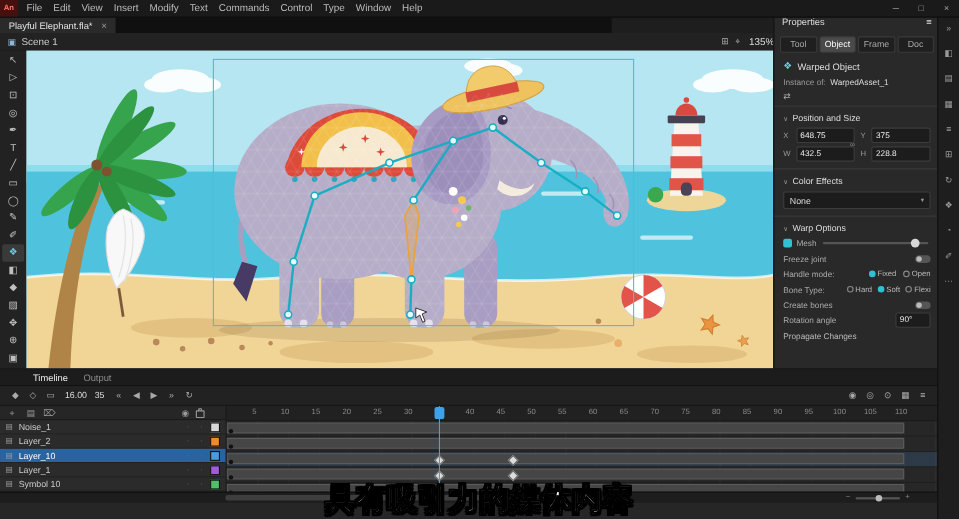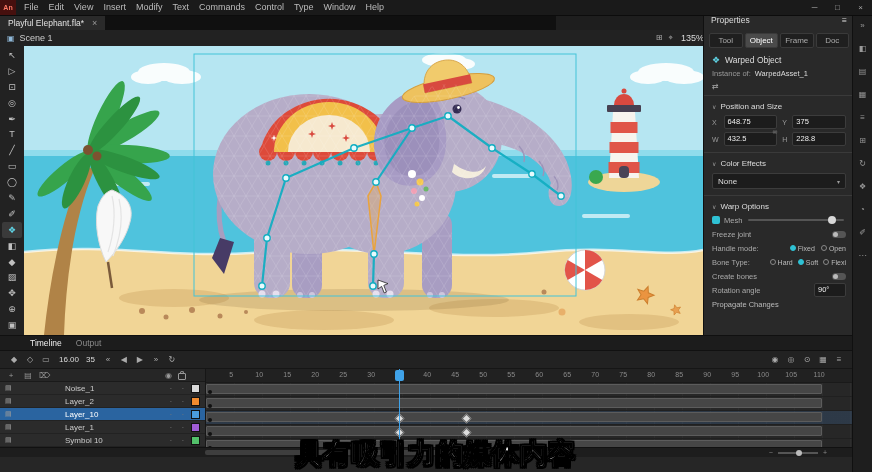--- a/index.html
+++ b/index.html
@@ -83,21 +83,21 @@
   .tl-ticon{width:12px;text-align:center;font-size:8px;}
   .tl-readout{font-size:8px;color:#ddd;}
   .tl-body{display:flex;height:78px;}
   .tl-left{width:205px;border-right:1px solid #161616;display:flex;flex-direction:column;background:#262626;}
   .tl-layerhead{height:13px;display:flex;align-items:center;padding:0 5px;gap:6px;border-bottom:1px solid #1a1a1a;color:#999;font-size:8px;}
   .lock-icon{width:6px;height:5px;border:1px solid #999;border-radius:1px;position:relative;margin-top:2px;}
   .lock-icon::before{content:"";position:absolute;top:-3px;left:1px;width:2px;height:2px;border:1px solid #999;border-bottom:none;border-radius:2px 2px 0 0;}
   .layer-row{height:13px;display:flex;align-items:center;gap:4px;padding:0 5px;font-size:8px;color:#ccc;background:#2b2b2b;border-bottom:1px solid #222;box-sizing:border-box;}
   .layer-row.sel{background:#2a64a0;color:#fff;}
   .lr-icon{font-size:7px;color:#9a9a9a;width:8px;}
-  .lr-name{flex:1;white-space:nowrap;overflow:hidden;margin-left:48px;}
+  .lr-name{flex:1;white-space:nowrap;overflow:hidden;}
   .lr-dot{width:8px;text-align:center;color:#777;font-size:7px;}
   .lr-swatch{width:7px;height:7px;border:1px solid #111;flex:0 0 auto;}
   .tl-right{flex:1;position:relative;overflow:hidden;}
   .tl-ruler{height:13px;position:relative;border-bottom:1px solid #1a1a1a;background:#212121;font-size:7px;color:#8a8a8a;}
   .ruler-num{position:absolute;top:2px;transform:translateX(-50%);}
   .fg-row{height:13px;position:relative;border-bottom:1px solid #202020;background-color:#272727;
           background-image:repeating-linear-gradient(90deg,#2d2d2d 0,#2d2d2d 1px,transparent 1px,transparent 28px);}
   .fg-row.fsel{background-image:linear-gradient(rgba(70,130,200,.20),rgba(70,130,200,.20)),
                repeating-linear-gradient(90deg,#2d2d2d 0,#2d2d2d 1px,transparent 1px,transparent 28px);}
   .fspan{position:absolute;top:1px;height:10px;background:#464646;border:1px solid #5c5c5c;border-radius:1px;box-sizing:border-box;}

